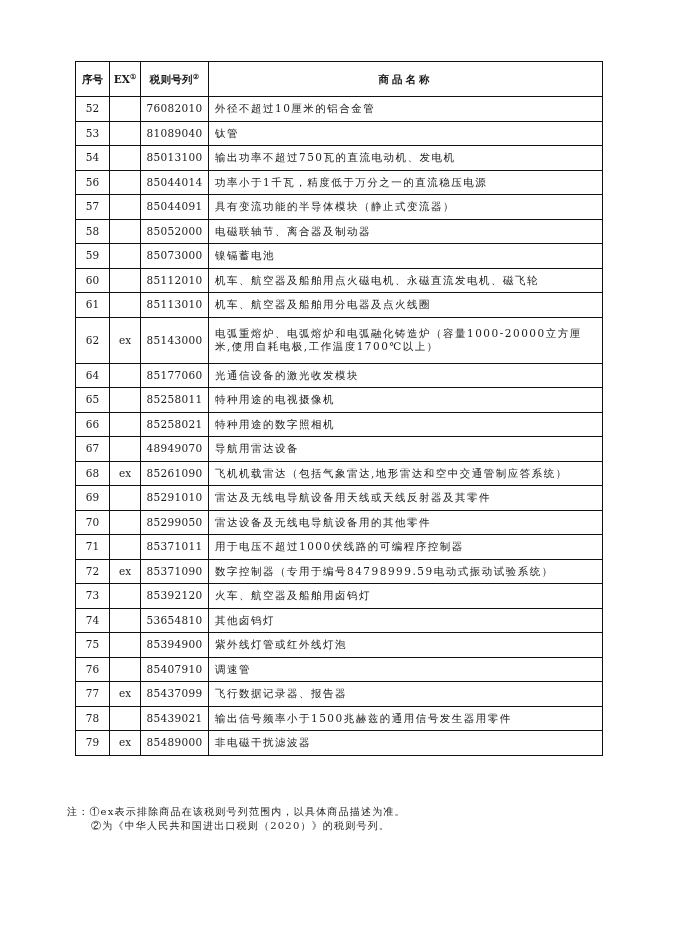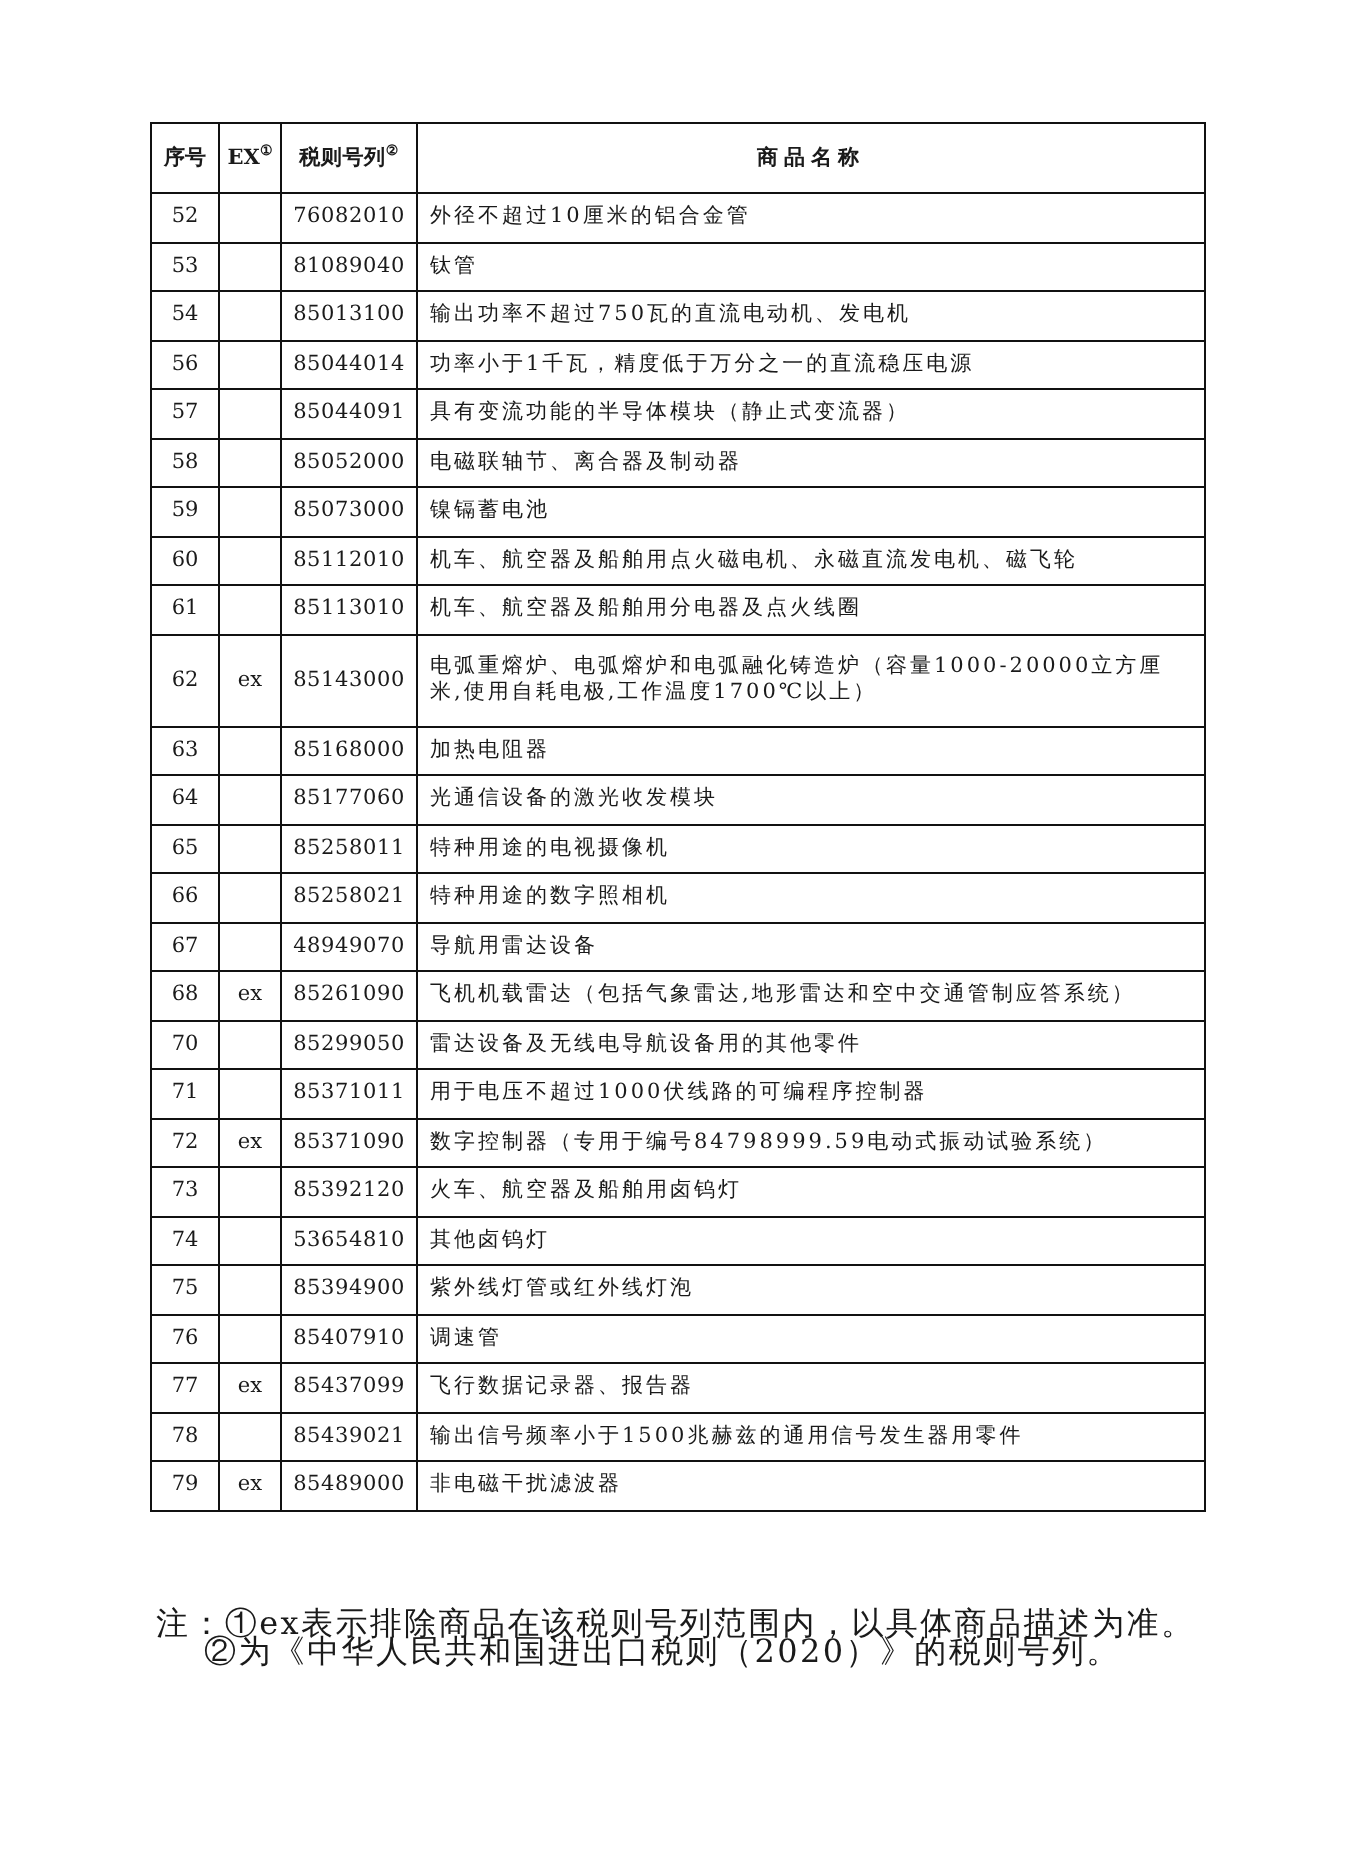--- a/index.html
+++ b/index.html
@@ -8,21 +8,21 @@
   .tbl { position:absolute; left:75px; top:61px; width:528px; border-collapse:collapse; table-layout:fixed; }
   .tbl td, .tbl th { border:1.3px solid #111; font-size:10.5px; font-weight:normal; padding:0 6px; height:23.5px; line-height:13px; }
   .tbl th { height:34px;font-weight:bold; }
   .c-no { width:33px; text-align:center; padding:0 !important; }
   .c-ex { width:30px; text-align:center; padding:0 !important; }
   .c-code { width:67px; text-align:center; padding:0 !important; letter-spacing:0.3px; }
   .c-name { text-align:left; letter-spacing:1.5px; }
   .tbl th.c-name { text-align:center; letter-spacing:3px; }
   .tbl tr.tall td { height:45px; }
   sup { font-size:7px; vertical-align:super; line-height:0; }
-  .notes { position:absolute; left:78px; top:805px; font-size:16px; line-height:14px; letter-spacing:1.2px; }
+  .notes { position:absolute; left:67px; top:805px; font-size:10px; line-height:14px; letter-spacing:1.2px; }
   .notes .n2 { padding-left:24px; }
 </style>
 </head>
 <body>
 
 <table class="tbl">
   <thead>
     <tr>
       <th class="c-no">序号</th>
       <th class="c-ex"><span>EX</span><sup>①</sup></th>
@@ -85,26 +85,20 @@
         <td class="c-code">85113010</td>
         <td class="c-name">机车、航空器及船舶用分电器及点火线圈</td>
       </tr>
       <tr class="tall">
         <td class="c-no">62</td>
         <td class="c-ex">ex</td>
         <td class="c-code">85143000</td>
         <td class="c-name">电弧重熔炉、电弧熔炉和电弧融化铸造炉（容量1000-20000立方厘米,使用自耗电极,工作温度1700℃以上）</td>
       </tr>
       <tr>
-        <td class="c-no">63</td>
-        <td class="c-ex"></td>
-        <td class="c-code">85168000</td>
-        <td class="c-name">加热电阻器</td>
-      </tr>
-      <tr>
         <td class="c-no">64</td>
         <td class="c-ex"></td>
         <td class="c-code">85177060</td>
         <td class="c-name">光通信设备的激光收发模块</td>
       </tr>
       <tr>
         <td class="c-no">65</td>
         <td class="c-ex"></td>
         <td class="c-code">85258011</td>
         <td class="c-name">特种用途的电视摄像机</td>
@@ -119,20 +113,26 @@
         <td class="c-no">67</td>
         <td class="c-ex"></td>
         <td class="c-code">48949070</td>
         <td class="c-name">导航用雷达设备</td>
       </tr>
       <tr>
         <td class="c-no">68</td>
         <td class="c-ex">ex</td>
         <td class="c-code">85261090</td>
         <td class="c-name">飞机机载雷达（包括气象雷达,地形雷达和空中交通管制应答系统）</td>
+      </tr>
+      <tr>
+        <td class="c-no">69</td>
+        <td class="c-ex"></td>
+        <td class="c-code">85291010</td>
+        <td class="c-name">雷达及无线电导航设备用天线或天线反射器及其零件</td>
       </tr>
       <tr>
         <td class="c-no">70</td>
         <td class="c-ex"></td>
         <td class="c-code">85299050</td>
         <td class="c-name">雷达设备及无线电导航设备用的其他零件</td>
       </tr>
       <tr>
         <td class="c-no">71</td>
         <td class="c-ex"></td>

